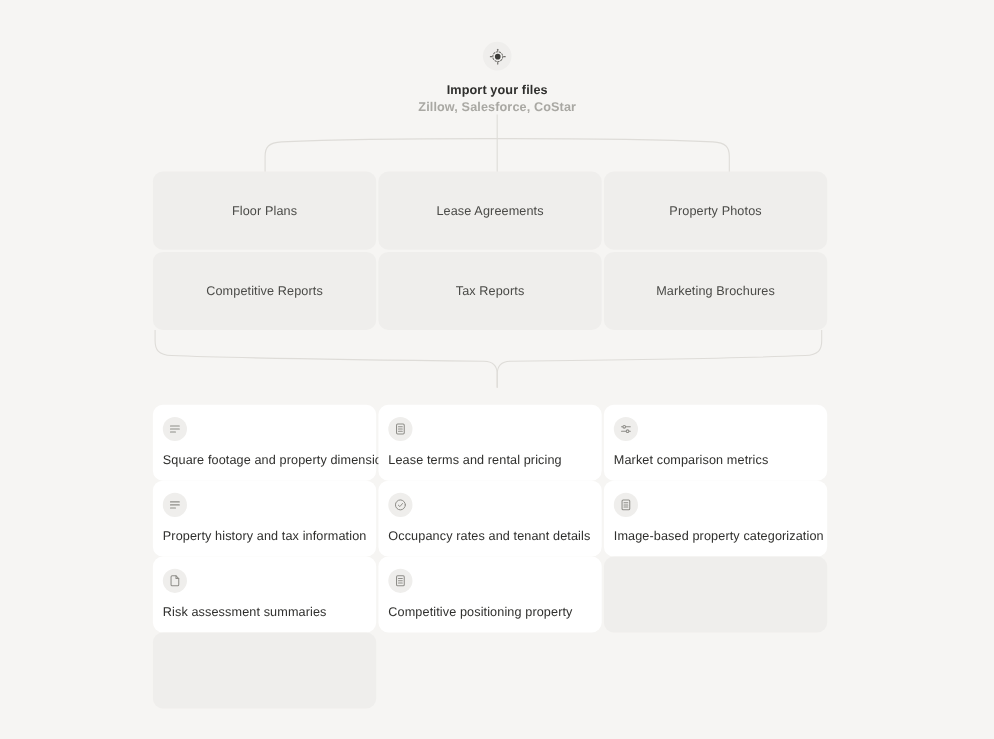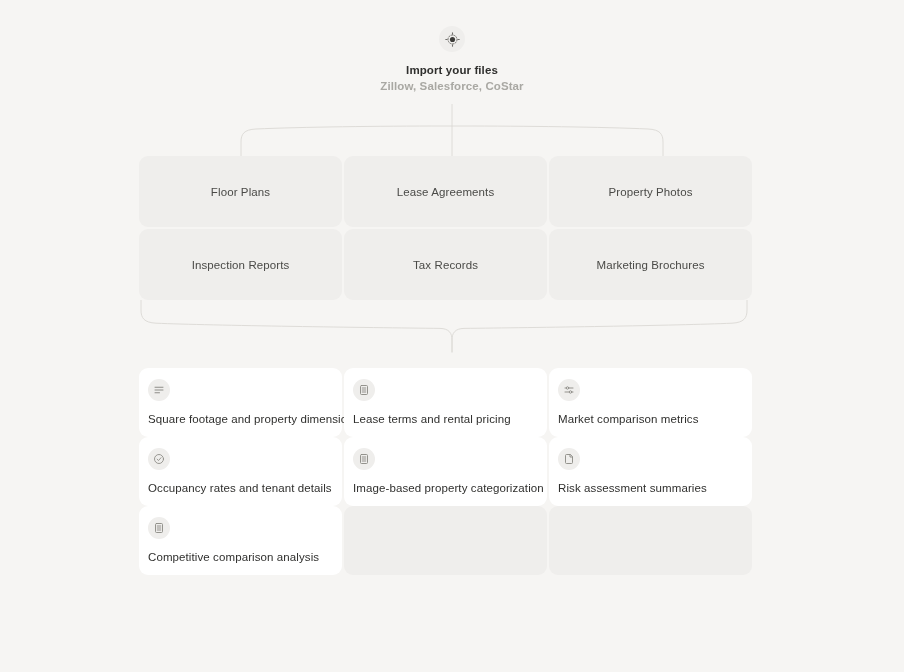--- a/index.html
+++ b/index.html
@@ -19,21 +19,21 @@
   .canvas {
     position: relative;
     width: 904px;
     height: 672px;
   }
 
   
   .source-node {
     position: absolute;
     left: 0;
-    top: 26px;
+    top: 38px;
     width: 904px;
     display: flex;
     flex-direction: column;
     align-items: center;
   }
 
   .source-icon-wrap {
     width: 26px;
     height: 26px;
     border-radius: 50%;
@@ -176,24 +176,24 @@
     <div class="input-card">
       <span>Floor Plans</span>
     </div>
     <div class="input-card">
       <span>Lease Agreements</span>
     </div>
     <div class="input-card">
       <span>Property Photos</span>
     </div>
     <div class="input-card">
-      <span>Inspection Reports</span>
-    </div>
-    <div class="input-card">
-      <span>Tax Records</span>
+      <span>Competitive Reports</span>
+    </div>
+    <div class="input-card">
+      <span>Tax Reports</span>
     </div>
     <div class="input-card">
       <span>Marketing Brochures</span>
     </div>
   </div>
 
   <svg class="connector connector-bottom" width="904" height="56" viewBox="0 0 904 56" fill="none">
     <g stroke="#dedcd8" stroke-width="1" fill="none" stroke-linecap="round">
       <path d="M141 0 V10 C 141 18, 144 22.5, 156 23.2 C 210 25.5, 370 27.6, 440 28.4 C 449 28.6, 452 33, 452 40 V52"></path>
       <path d="M747 0 V10 C 747 18, 744 22.5, 732 23.2 C 678 25.5, 534 27.6, 464 28.4 C 455 28.6, 452 33, 452 40 V52"></path>
@@ -231,20 +231,30 @@
         <svg width="12" height="12" viewBox="0 0 24 24" fill="none" stroke="#8e8d88" stroke-width="1.9" stroke-linecap="round">
           <line x1="4" y1="8" x2="20" y2="8"></line>
             <line x1="4" y1="16" x2="20" y2="16"></line>
           <circle cx="9" cy="8" r="2.4" fill="#f4f3f1"></circle>
             <circle cx="15" cy="16" r="2.4" fill="#f4f3f1"></circle>
         </svg>
       </div>
       <div class="output-label">Market comparison metrics</div>
     </div>
 
+    <div class="output-card">
+      <div class="output-icon-wrap">
+        <svg width="12" height="12" viewBox="0 0 24 24" fill="none" stroke="#8e8d88" stroke-width="2" stroke-linecap="round">
+          <line x1="4" y1="6.5" x2="20" y2="6.5"></line>
+            <line x1="4" y1="12" x2="20" y2="12"></line>
+            <line x1="4" y1="17.5" x2="13" y2="17.5"></line>
+        </svg>
+      </div>
+      <div class="output-label">Property history and tax information</div>
+    </div>
 
     <div class="output-card">
       <div class="output-icon-wrap">
         <svg width="12" height="12" viewBox="0 0 24 24" fill="none" stroke="#8e8d88" stroke-width="1.8" stroke-linecap="round" stroke-linejoin="round">
           <circle cx="12" cy="12" r="9"></circle>
             <polyline points="8.2,12.4 11,15.1 16,9.4"></polyline>
         </svg>
       </div>
       <div class="output-label">Occupancy rates and tenant details</div>
     </div>
@@ -273,21 +283,21 @@
 
     <div class="output-card">
       <div class="output-icon-wrap">
         <svg width="12" height="12" viewBox="0 0 24 24" fill="none" stroke="#8e8d88" stroke-width="1.9" stroke-linecap="round" stroke-linejoin="round">
           <rect x="5" y="3" width="14" height="18" rx="2"></rect>
           <line x1="8.5" y1="8" x2="15.5" y2="8"></line>
             <line x1="8.5" y1="12" x2="15.5" y2="12"></line>
             <line x1="8.5" y1="16" x2="15.5" y2="16"></line>
         </svg>
       </div>
-      <div class="output-label">Competitive comparison analysis</div>
+      <div class="output-label">Competitive positioning property</div>
     </div>
 
 
     <div class="output-card empty">
       <div class="output-label"></div>
     </div>
 
     <div class="output-card empty">
       <div class="output-label"></div>
     </div>

